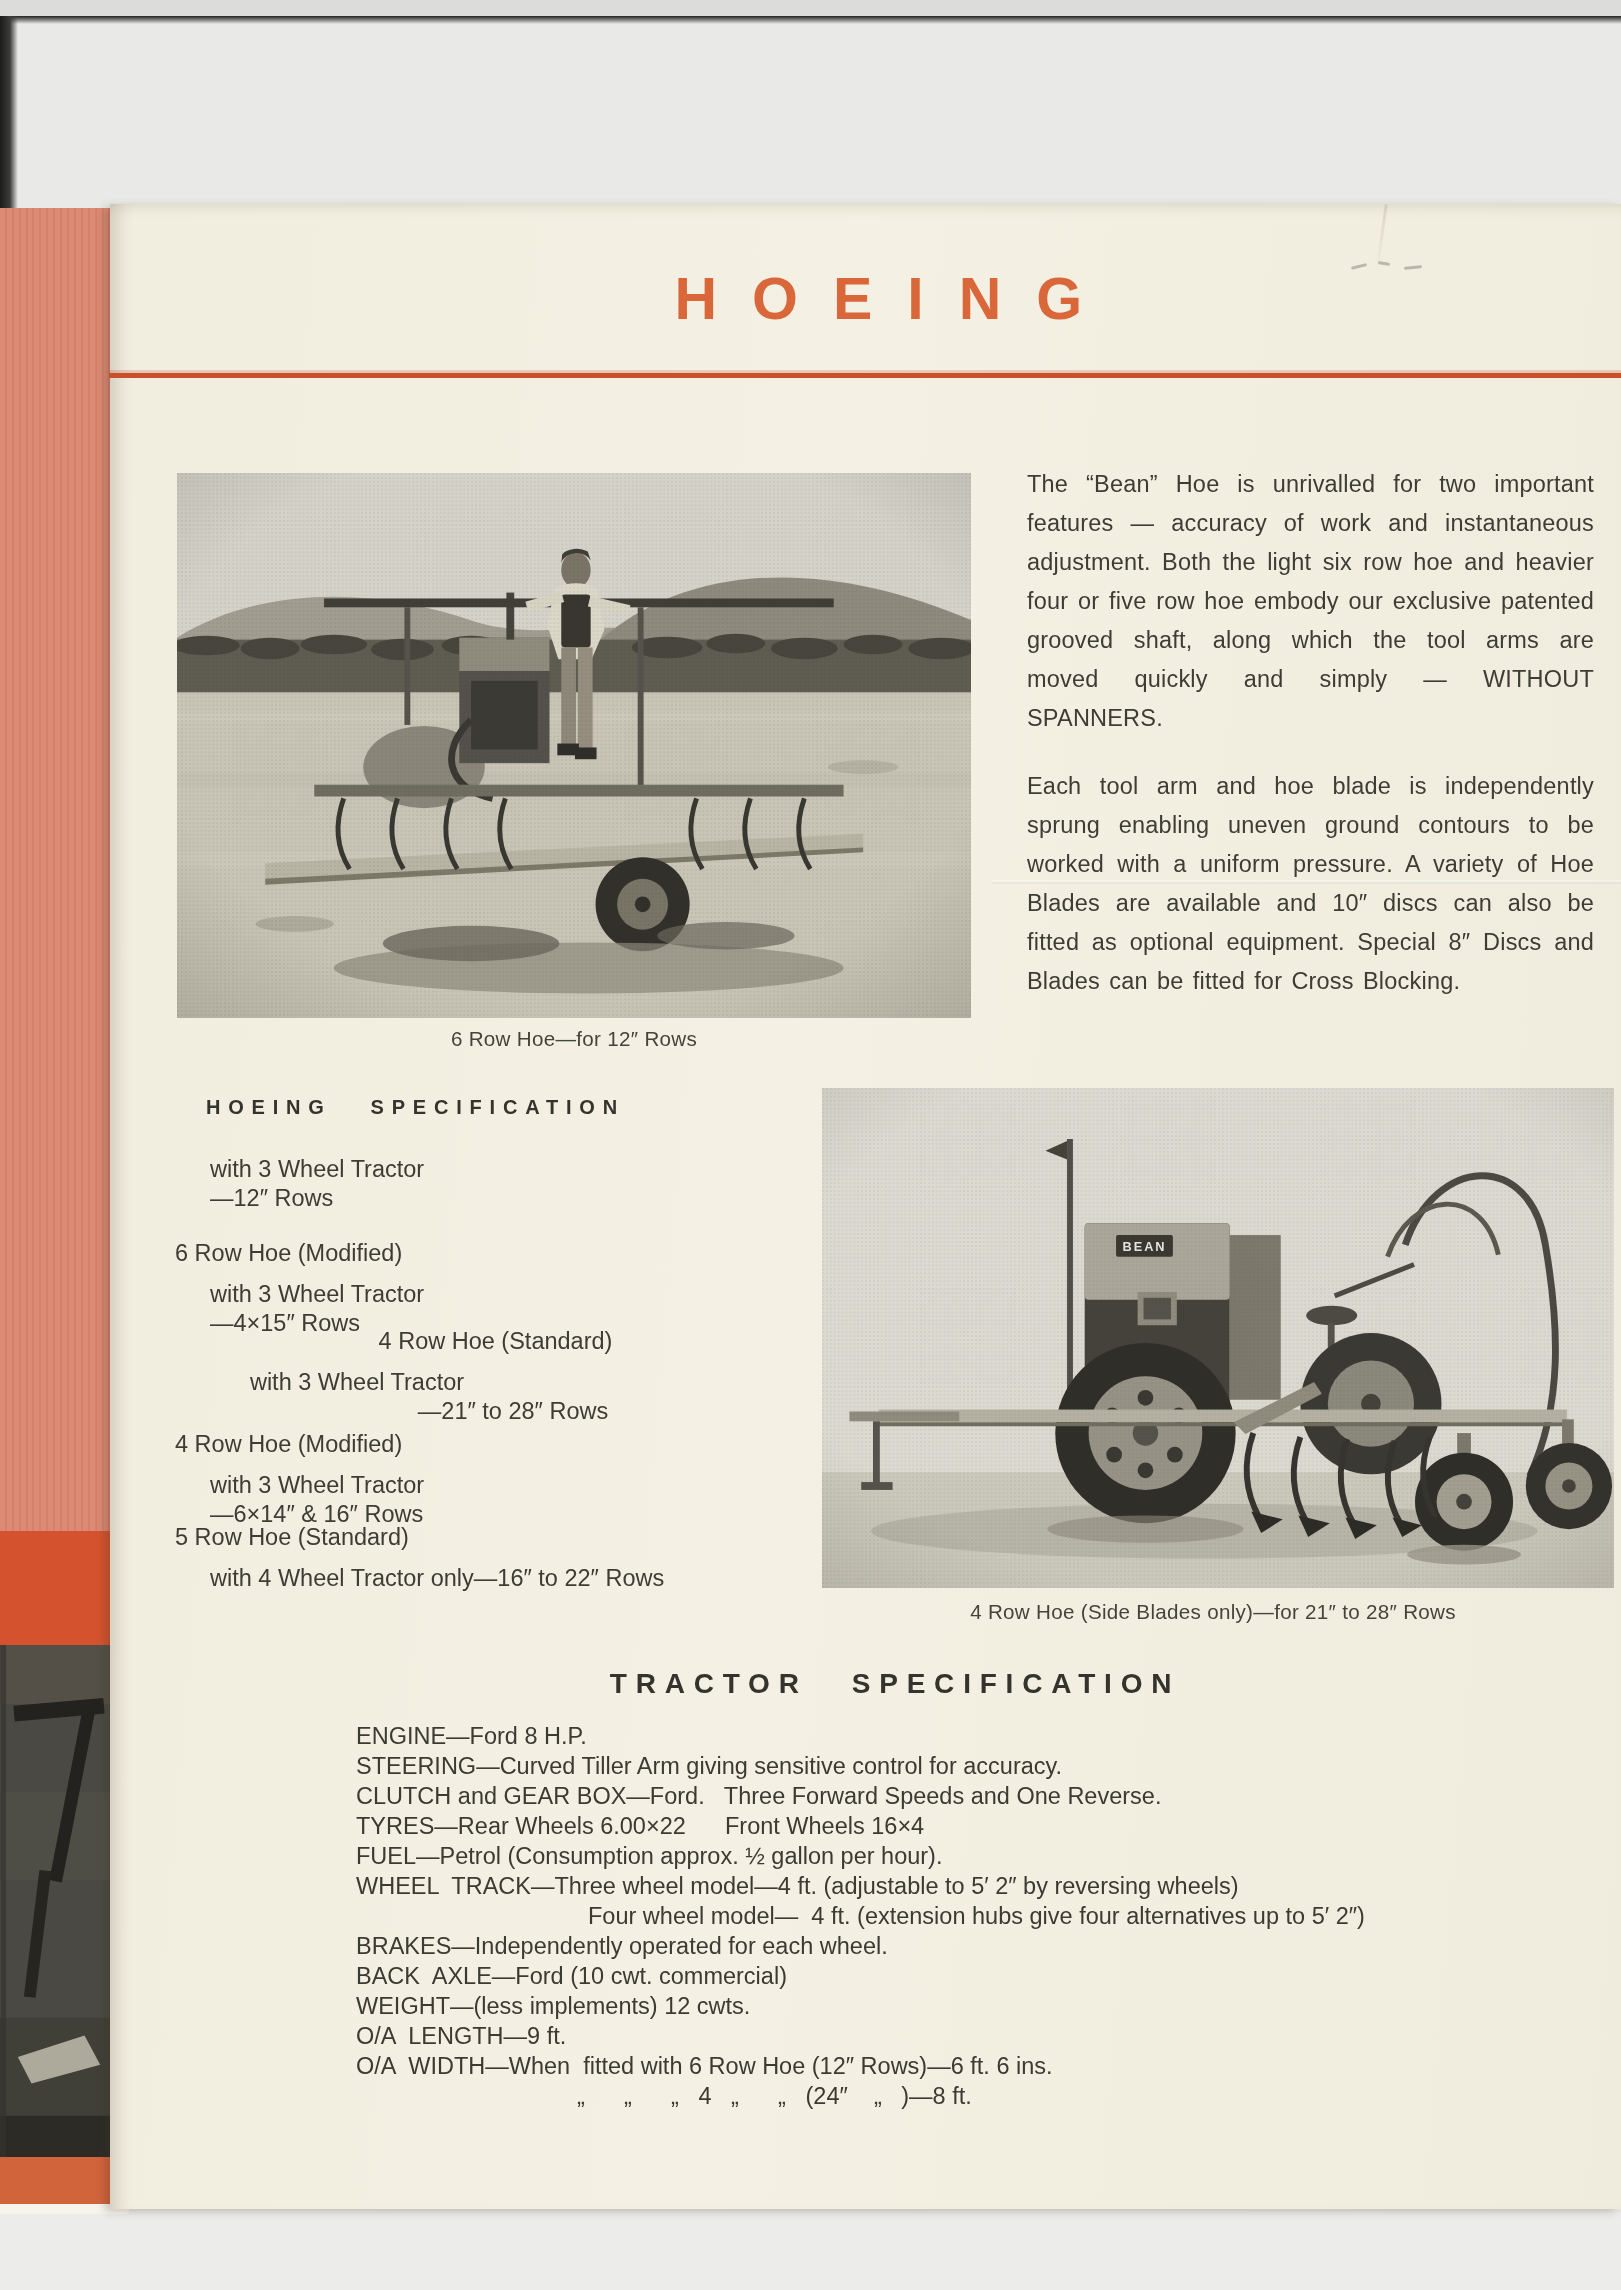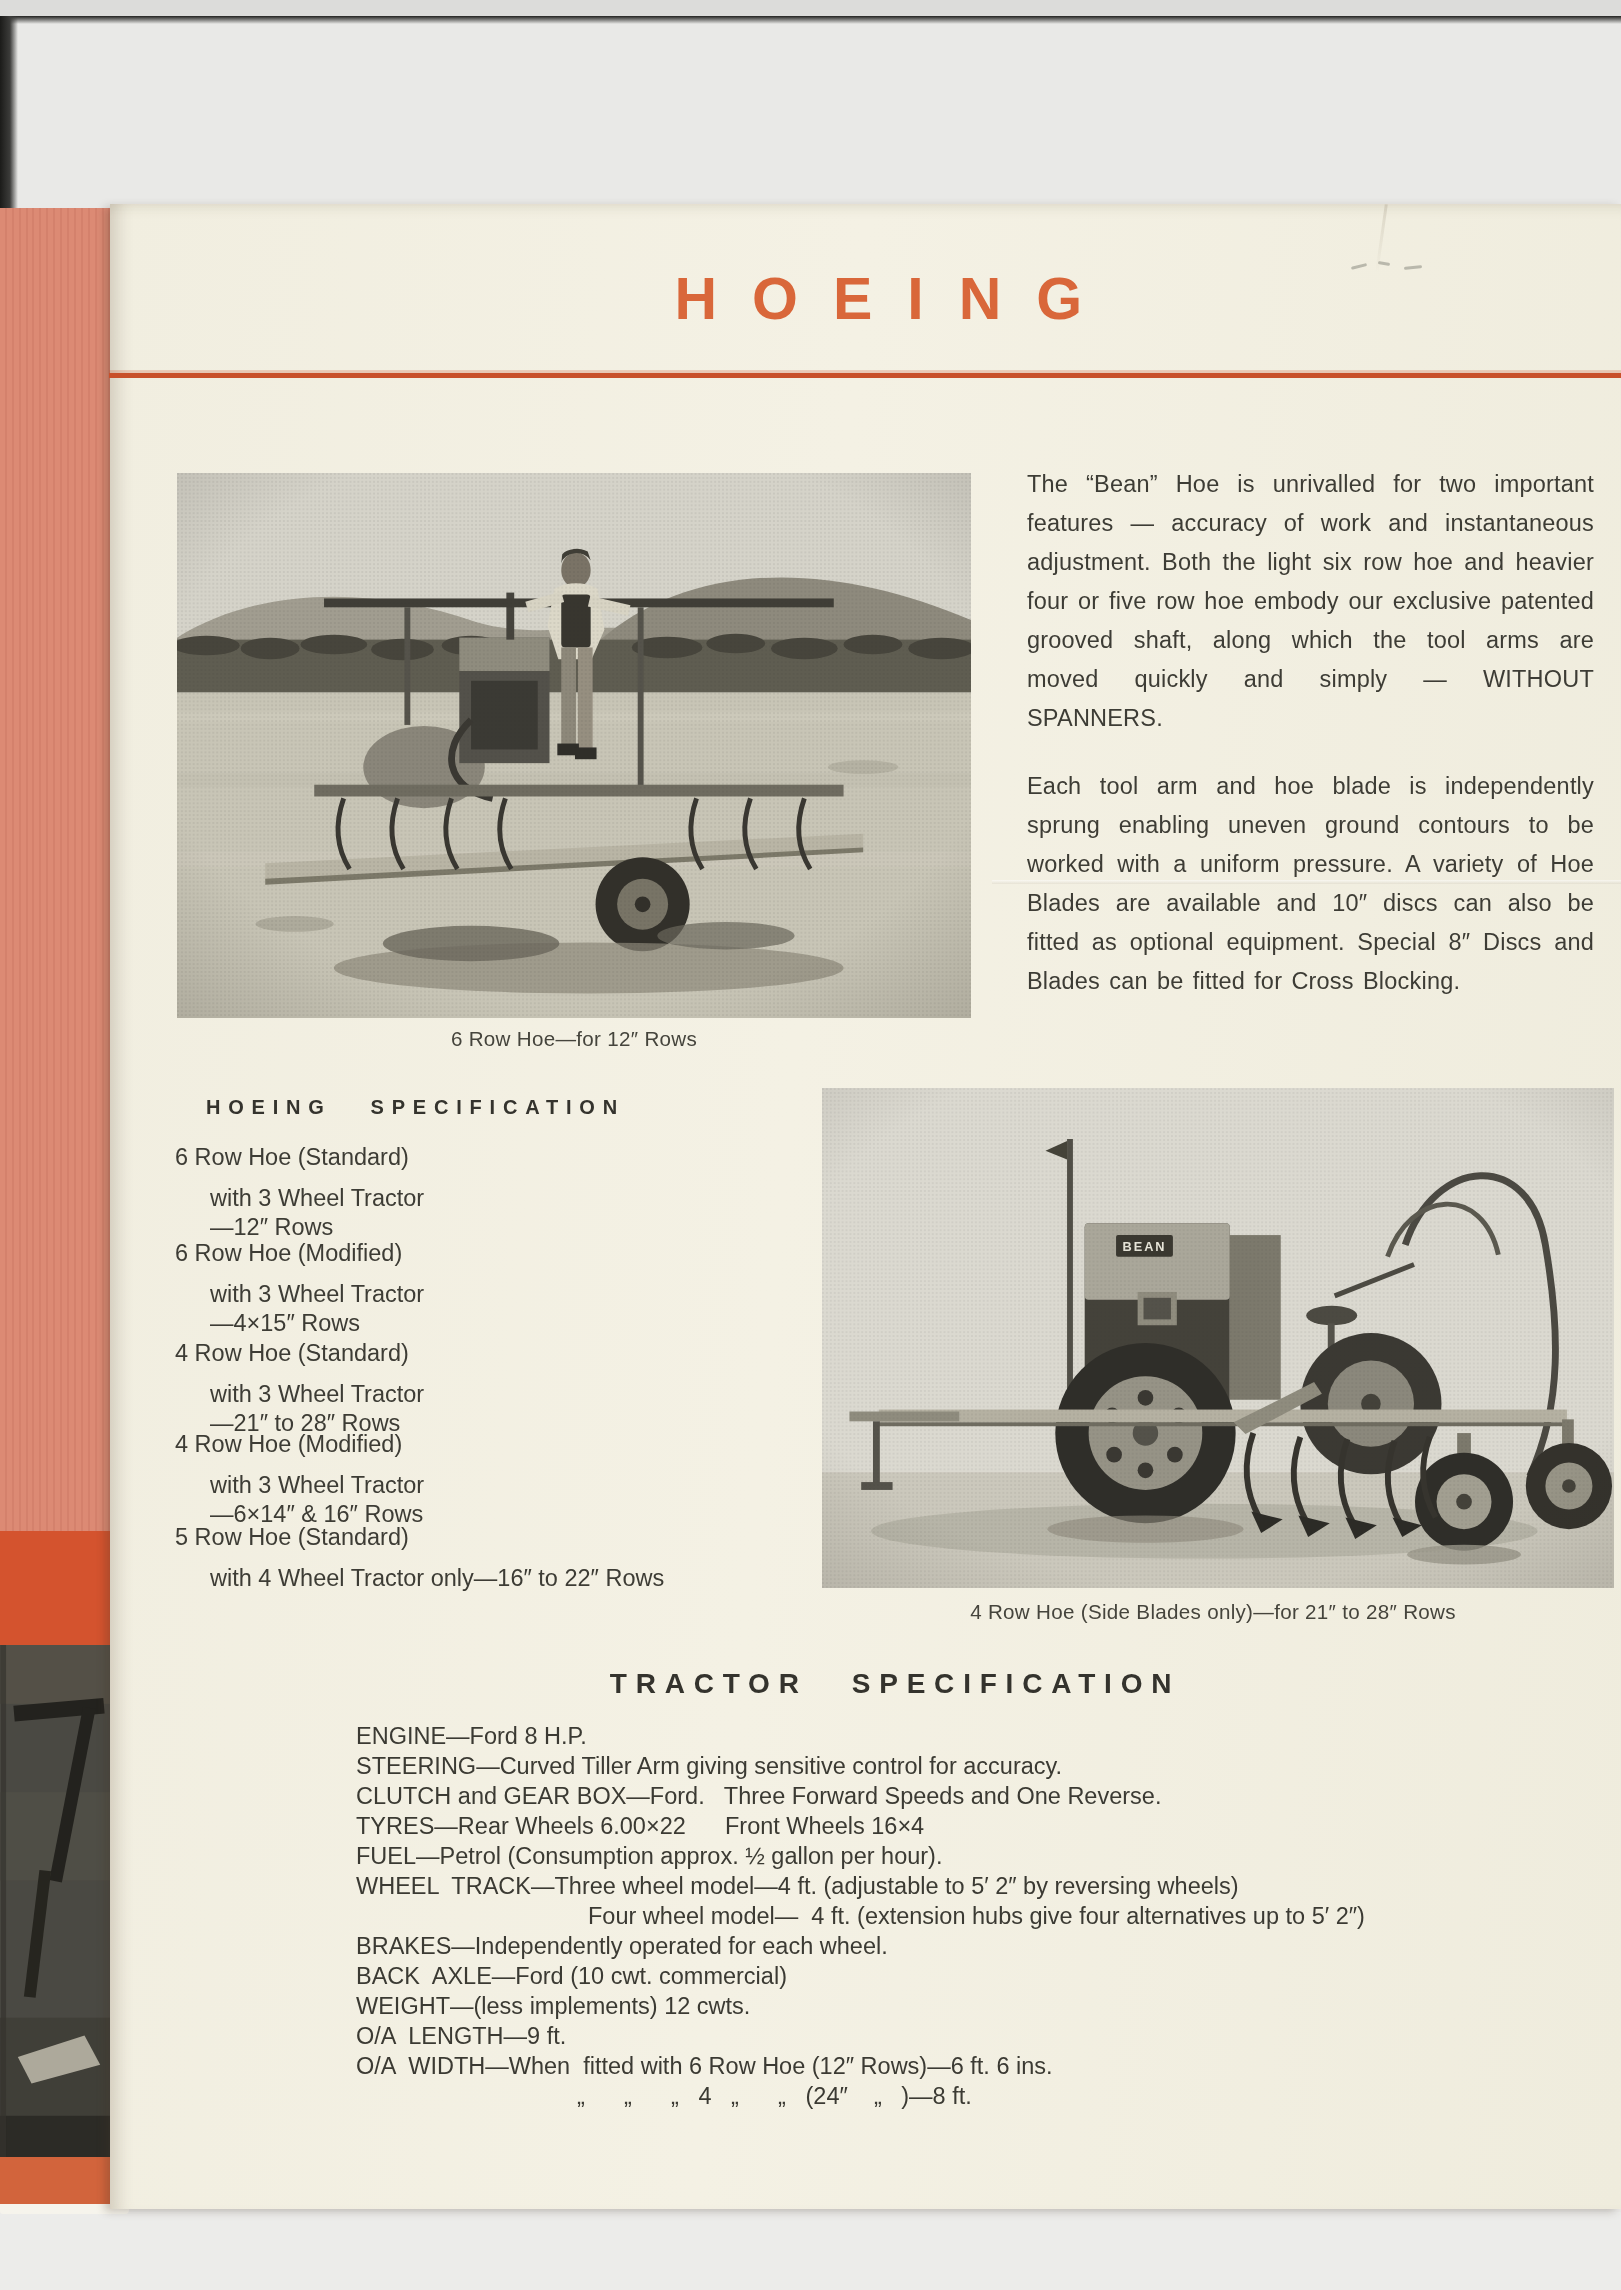--- a/index.html
+++ b/index.html
@@ -63,21 +63,21 @@
   .intro{position:absolute;left:917px;top:261px;width:567px;}
   .intro p{margin:0 0 29px 0;font-size:23.5px;line-height:39px;text-align:justify;
     letter-spacing:0.2px;word-spacing:2.5px;color:#3d3c35;}
   
   .hs-heading{position:absolute;left:96px;top:892px;font-size:20px;font-weight:bold;
     letter-spacing:7.8px;word-spacing:25.5px;color:#34332d;white-space:nowrap;}
   .hspec{position:absolute;left:0;top:939px;width:706px;}
   .hs-item{position:absolute;left:0;width:706px;}
   .hs-item:nth-of-type(1){top:0;}
   .hs-item:nth-of-type(2){top:96px;}
-  .hs-item:nth-of-type(3){top:196px;}
+  .hs-item:nth-of-type(3){top:184px;text-align:center;}
   .hs-item:nth-of-type(4){top:287px;}
   .hs-item:nth-of-type(5){top:380px;}
   .hs-name{padding-left:65px;font-size:23.5px;line-height:29px;}
   .hs-line2{margin-top:11.8px;padding-left:100px;display:flex;font-size:23.5px;line-height:29px;flex-direction:column;}
   .hs-tractor{width:294px;}
   .hs-item:nth-of-type(5) .hs-tractor{width:auto;}
   
   .ts-heading{position:absolute;left:785px;top:1464px;transform:translateX(-50%);
     font-size:28px;font-weight:bold;letter-spacing:8.8px;word-spacing:27.4px;color:#34332d;white-space:nowrap;text-align:center;}
   .tspec{position:absolute;left:246px;top:1517px;width:1215px;}
@@ -211,21 +211,20 @@
     <div class="caption caption1">6 Row Hoe—for 12″ Rows</div>
 
     <div class="intro">
       <p>The “Bean” Hoe is unrivalled for two important features — accuracy of work and instantaneous adjustment.  Both the light six row hoe and heavier four or five row hoe embody our exclusive patented grooved shaft, along which the tool arms are moved quickly and simply — WITHOUT SPANNERS.</p>
       <p>Each tool arm and hoe blade is independently sprung enabling uneven ground contours to be worked with a uniform pressure.  A variety of Hoe Blades are available and 10″ discs can also be fitted as optional equipment.  Special 8″ Discs and Blades can be fitted for Cross Blocking.</p>
     </div>
 
     <div class="hs-heading">HOEING SPECIFICATION</div>
     <div class="hspec">
       <div class="hs-item">
-        <div class="hs-name">6 Row Hoe (Standard)</div>
         <div class="hs-line2">
             <span class="hs-tractor">with 3 Wheel Tractor</span>
             <span class="hs-rows">—12″ Rows</span>
           </div>
       </div>
       <div class="hs-item">
         <div class="hs-name">6 Row Hoe (Modified)</div>
         <div class="hs-line2">
             <span class="hs-tractor">with 3 Wheel Tractor</span>
             <span class="hs-rows">—4×15″ Rows</span>

